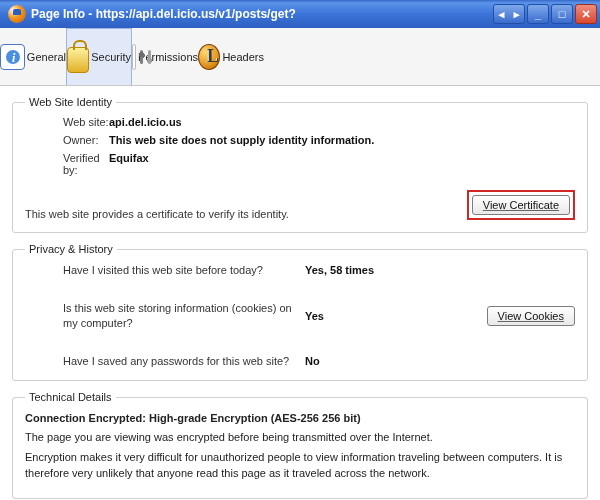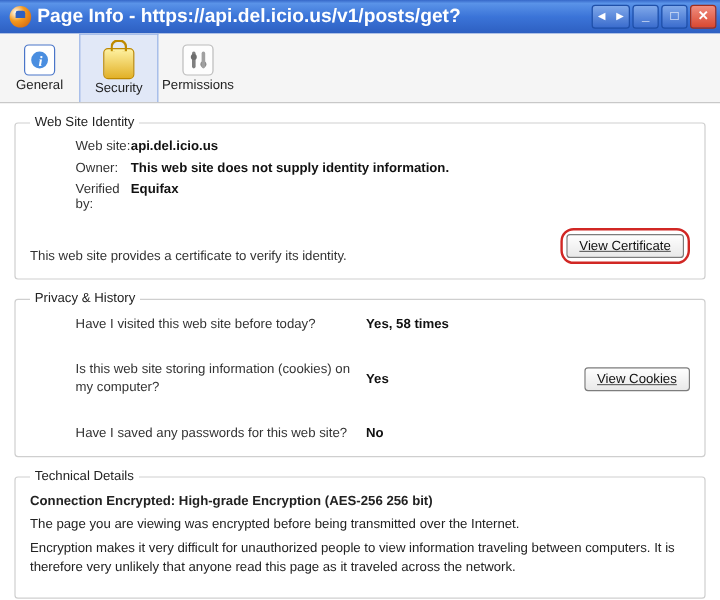--- a/index.html
+++ b/index.html
@@ -6,31 +6,31 @@
   body { font-family: Tahoma, Verdana, Arial, sans-serif; font-size: 11px; background: #fff; width: 600px; height: 500px; overflow: hidden; }
   
   
   .titlebar { 
     height: 28px; 
     background: linear-gradient(to bottom, #3668c9 0%, #5a93e8 10%, #3b74d8 50%, #2d5fc1 100%); 
     display: flex; align-items: center; padding: 0 3px; color: #fff; 
   }
   .title-icon { width: 18px; height: 18px; margin: 0 5px; border-radius: 50%; background: radial-gradient(circle at 30% 30%, #fff, #f59a1f 40%, #c9590b 100%); position: relative; }
   .title-icon::after { content: ""; position: absolute; width: 8px; height: 6px; left: 5px; top: 4px; background: #2d5fc1; border-radius: 2px 2px 0 0; }
-  .titlebar-text { font-weight: bold; font-size: 16px; flex: 1; white-space: nowrap; overflow: hidden; }
+  .titlebar-text { font-weight: bold; font-size: 12px; flex: 1; white-space: nowrap; overflow: hidden; }
   .tb-buttons { display: flex; gap: 2px; }
   .tb-btn { width: 22px; height: 20px; border: 1px solid #1f4fa8; border-radius: 3px; background: linear-gradient(to bottom,#7fa8ea,#3a6ccd); display:flex; align-items:center; justify-content:center; cursor:default; }
   .tb-btn.close { background: linear-gradient(to bottom,#f08d7f,#d9472f); border-color:#a02d1c; }
   .tb-btn-pair { width: 32px; display:flex; padding:0; }
   .tb-btn-pair > div { flex:1; display:flex; align-items:center; justify-content:center; font-size:9px; color:#fff; }
   .tb-glyph { color:#fff; font-size:11px; line-height:1; font-weight:bold; }
   
   
   .toolbar { height: 58px; border-bottom: 1px solid #c8c8c8; display:flex; background:#f5f5f5; }
-  .tool-btn { width: 66px; height:100%; display:flex; flex-direction:column; align-items:center; justify-content:center; gap:2px; cursor:default; }
+  .tool-btn { width: 66px; height:100%; display:flex; align-items:center; justify-content:center; gap:2px; cursor:default; }
   .tool-btn.active { background:#e1e8f7; border:1px solid #9bb5e6; border-bottom:none; }
   .tool-icon { width:26px; height:26px; border-radius:4px; position:relative; }
   .ic-general { background:#fff; border:1px solid #4a76c9; }
   .ic-general::before { content:""; position:absolute; width:14px; height:14px; border-radius:50%; background:#4a8ee0; top:5px; left:5px; }
   .ic-general::after { content:"i"; color:#fff; font-weight:bold; font-style:italic; position:absolute; top:6px; left:11px; font-size:12px; font-family:Georgia,serif; }
   .ic-perm { background:#fdfdfd; border:1px solid #bcbcbc; }
   .ic-perm::before, .ic-perm::after { content:""; position:absolute; width:3px; background:#7f7f7f; border-radius:2px; }
   .ic-perm::before { height:14px; left:7px; top:5px; }
   .ic-perm::after { height:14px; left:15px; top:5px; background:#a0a0a0; }
   .ic-perm .knob { position:absolute; width:5px; height:5px; background:#6d6d6d; border-radius:50%; top:7px; left:6px; box-shadow: 8px 6px 0 #888; }
@@ -58,21 +58,21 @@
     border-radius:3px; 
     padding:3px 10px; 
     font-size:11px; 
     font-family:inherit;
     cursor:default;
     white-space:nowrap;
     text-decoration:underline;
     text-decoration-color:#666;
     color:#111;
   }
-  .highlight-box { border:2px solid #d12724; padding:3px; border-radius:11px; display:inline-block; }
+  .highlight-box { border:2px solid #d12724; padding:3px; border-radius:0; display:inline-block; }
   
   .privacy-grid { display:grid; grid-template-columns: 280px 100px 1fr; row-gap:24px; align-items:center; }
   .privacy-grid .lbl { color:#333; line-height:1.3; }
   .privacy-grid .val { font-weight:bold; color:#111; }
   .privacy-grid .btn-cell { text-align:right; }
   
   .tech-body { line-height:1.45; color:#222; }
   .tech-heading { font-weight:bold; margin-bottom:3px; font-size:11px; }
   .tech-body p { margin-bottom:4px; }
 </style>
@@ -114,20 +114,24 @@
   <div class="tool-btn active">
     <div class="tool-icon ic-sec ic-sec-wrap"></div>
     <div class="tool-label">Security</div>
   </div>
   <div class="tool-btn">
     <div class="tool-icon ic-perm">
         <span class="knob"></span>
       </div>
     <div class="tool-label">Permissions</div>
   </div>
+  <div class="tool-btn">
+    <div class="tool-icon ic-head"></div>
+    <div class="tool-label">Headers</div>
+  </div>
 </div>
 
 <div class="content">
 
   <fieldset>
     <legend>Web Site Identity</legend>
     <div class="identity-grid">
       <div class="lbl">Web site:</div>
       <div class="val bold">api.del.icio.us</div>
       <div class="lbl">Owner:</div>

